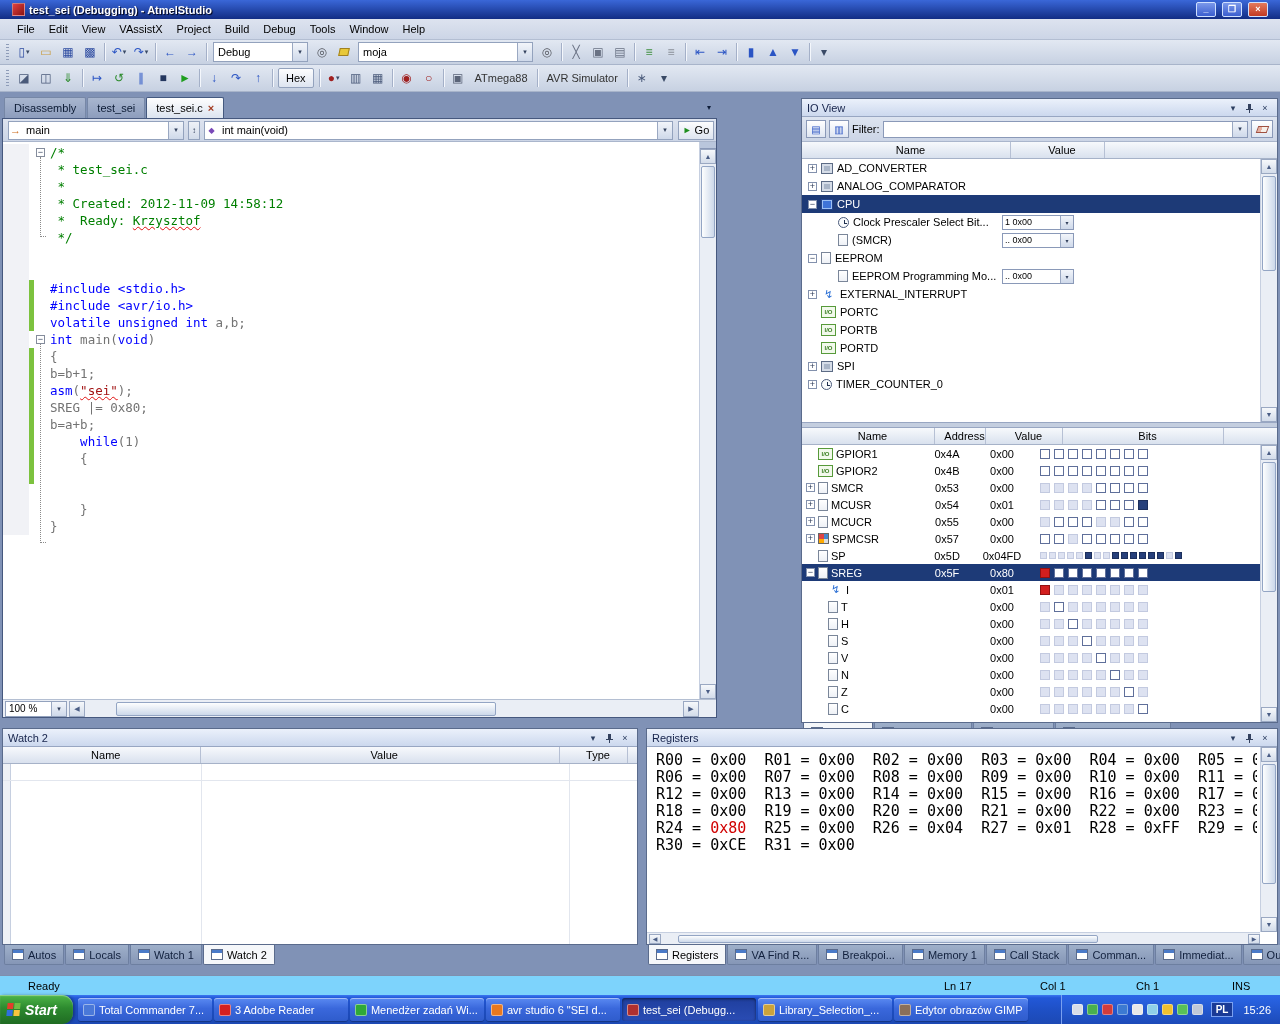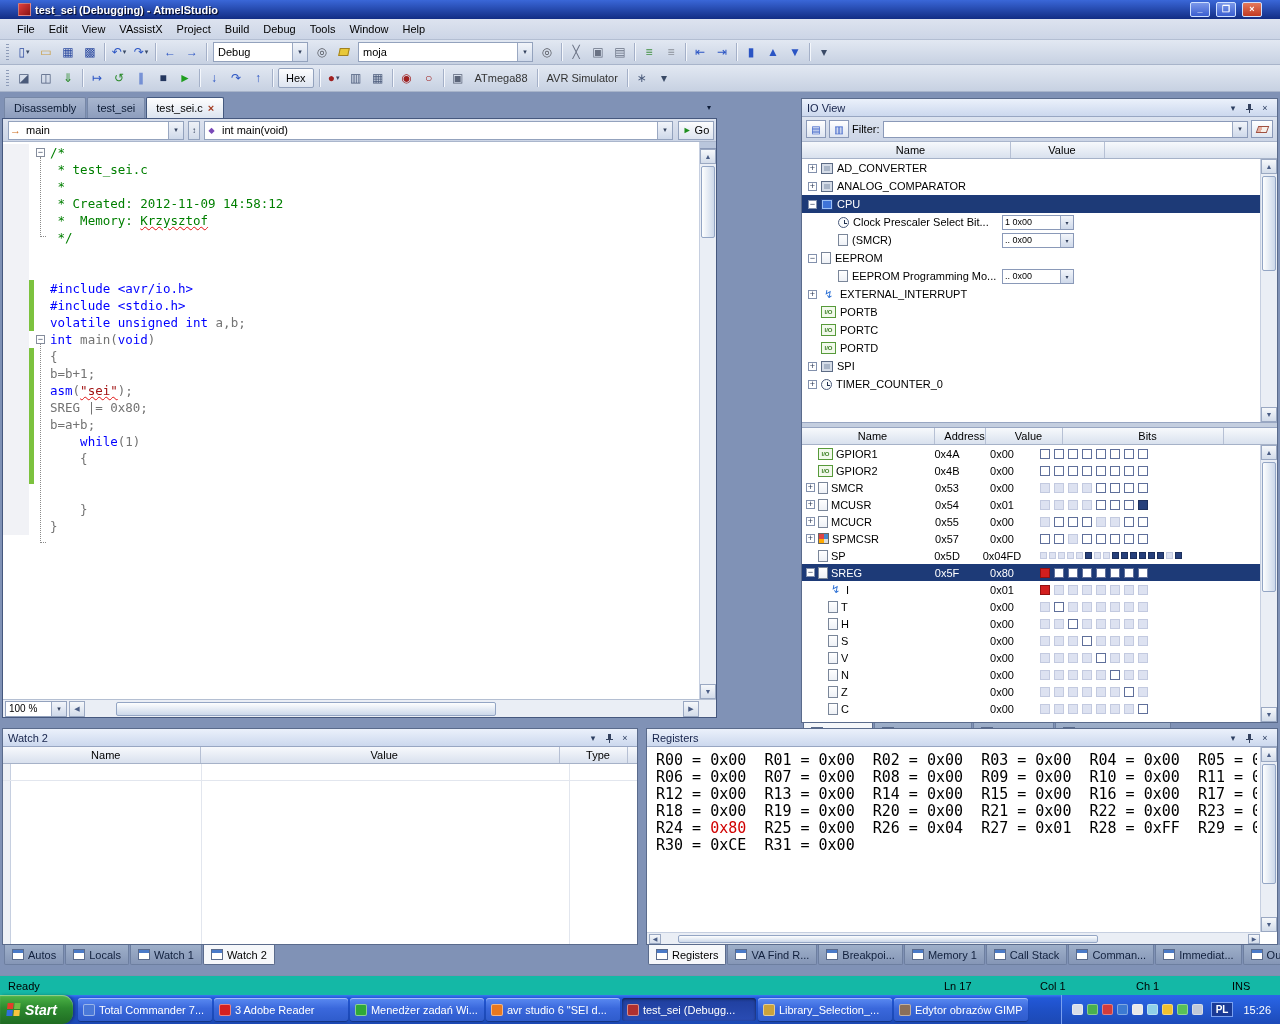--- a/index.html
+++ b/index.html
@@ -1,20 +1,20 @@
 <!DOCTYPE html>
 <html><head>
 <meta charset="utf-8">
 <style>
 *{margin:0;padding:0;box-sizing:border-box;}
 body{font-family:"Liberation Sans",sans-serif;background:#555;}
 .screen{position:relative;width:1280px;height:1024px;background:#8092b6;overflow:hidden;font-size:11px;color:#000;}
 
 
-.titlebar{position:absolute;top:0;left:0;right:0;height:19px;background:linear-gradient(180deg,#3a67d8,#122d84);display:flex;align-items:center;gap:4px;padding:0 18px;color:#fff;}
+.titlebar{position:absolute;top:0;left:0;right:0;height:19px;background:linear-gradient(180deg,#3a67d8,#122d84);display:flex;align-items:center;gap:4px;padding:0 12px;color:#fff;}
 .app-icon{width:13px;height:13px;background:linear-gradient(135deg,#e04040,#8a1414);border:1px solid rgba(255,255,255,.4);flex:none;}
 .title-text{flex:1;font-weight:bold;font-size:11px;text-shadow:1px 1px 1px #001;white-space:nowrap;overflow:hidden;}
 .win-btn{width:20px;height:15px;margin-left:2px;border:1px solid #cfe0ff;border-radius:2px;background:linear-gradient(#7b98ea,#3a5ecf);color:#fff;font-size:9px;line-height:12px;text-align:center;font-weight:bold;cursor:default;}
 .win-btn.close{background:linear-gradient(#e57a5c,#c13a23);}
 
 
 .menubar{position:absolute;top:19px;left:0;right:0;height:21px;background:linear-gradient(#dde3ef,#ccd5e6);display:flex;align-items:center;padding-left:10px;border-bottom:1px solid #b3bed2;}
 .menu-item{padding:2px 7px;font-size:11px;}
 .toolbar{position:absolute;left:0;right:0;display:flex;align-items:center;padding:0 2px;background:linear-gradient(#e2e8f2,#c7d1e2);border-bottom:1px solid #a8b4ca;}
 .toolbar.t1{top:40px;height:25px;}
@@ -177,21 +177,21 @@
 .reg-line{white-space:pre;font-family:"DejaVu Sans Mono",monospace;font-size:15px;line-height:17px;color:#000;}
 .reg-val.chg{color:#d00000;}
 .reg-vscroll{position:absolute;right:0;top:0;bottom:12px;width:17px;background:#eaeef5;border-left:1px solid #c6cfe0;display:flex;flex-direction:column;}
 .reg-vscroll .vs-thumb{height:120px;}
 .reg-hscroll{position:absolute;left:0;right:17px;bottom:0;height:12px;background:#eaeef5;border-top:1px solid #c6cfe0;display:flex;align-items:center;}
 .reg-hscroll .hs-btn{width:12px;height:10px;font-size:6px;}
 .reg-hscroll .hs-thumb{left:16px;width:420px;top:1px;bottom:1px;}
 .reg-hscroll .hs-track{height:10px;}
 
 
-.statusbar{position:absolute;top:975px;left:0;right:0;height:20px;background:#14b8a6;border-top:1px solid #7f8fae;display:flex;align-items:center;font-size:11px;}
+.statusbar{position:absolute;top:975px;left:0;right:0;height:20px;background:#7dd3fc;border-top:1px solid #7f8fae;display:flex;align-items:center;font-size:11px;padding-left:20px;}
 .sb-msg{flex:1;padding-left:8px;}
 .sb-cell{width:96px;}
 .sb-cell.ins{width:48px;}
 
 
 .taskbar{position:absolute;top:995px;left:0;right:0;height:29px;background:linear-gradient(180deg,#3a77f2 0%,#2258d8 10%,#1e4fc4 55%,#1c49b4 100%);display:flex;align-items:center;justify-content:space-between;}
 .start-btn{height:29px;display:flex;align-items:center;gap:5px;padding:0 16px 0 7px;background:linear-gradient(180deg,#4eb648,#2d8a2f 45%,#1f6b22);border-radius:0 11px 11px 0;color:#fff;font-weight:bold;font-style:italic;font-size:14px;box-shadow:inset 0 1px 1px rgba(255,255,255,.4),2px 0 3px rgba(0,0,0,.3);flex:none;}
 .win-flag{width:13px;height:13px;transform:skewX(-6deg);background:linear-gradient(#e33e2b,#e33e2b) 0 0/6px 6px no-repeat,linear-gradient(#6fbe44,#6fbe44) 7px 0/6px 6px no-repeat,linear-gradient(#2f6fde,#2f6fde) 0 7px/6px 6px no-repeat,linear-gradient(#f6c53d,#f6c53d) 7px 7px/6px 6px no-repeat;}
 .taskbtns{display:flex;align-items:center;margin-left:4px;flex:none;}
 .tb-task{width:134px;height:23px;margin:0 1px;border-radius:3px;background:linear-gradient(180deg,#5a8af2,#3a68dc 45%,#2f5ccc);box-shadow:inset 0 1px 0 rgba(255,255,255,.45),0 1px 1px rgba(0,0,0,.3);display:flex;align-items:center;gap:4px;padding:0 5px;color:#fff;font-size:11px;overflow:hidden;white-space:nowrap;}
@@ -447,21 +447,21 @@
               <div class="cl">
                 <span class="m-bp"></span>
                 <span class="m-bar"></span>
                 <span class="m-fold"></span>
                 <span class="ct"><span class="tk-c"> * Created: 2012-11-09 14:58:12</span></span>
               </div>
               <div class="cl">
                 <span class="m-bp"></span>
                 <span class="m-bar"></span>
                 <span class="m-fold"></span>
-                <span class="ct"><span class="tk-c"> *  Memory: </span><span class="tk-c tk-sq">Krzysztof</span></span>
+                <span class="ct"><span class="tk-c"> *  Ready: </span><span class="tk-c tk-sq">Krzysztof</span></span>
               </div>
               <div class="cl">
                 <span class="m-bp"></span>
                 <span class="m-bar"></span>
                 <span class="m-fold"></span>
                 <span class="ct"><span class="tk-c"> */</span></span>
               </div>
               <div class="cl">
                 <span class="m-bp"></span>
                 <span class="m-bar"></span>
@@ -471,27 +471,27 @@
               <div class="cl">
                 <span class="m-bp"></span>
                 <span class="m-bar"></span>
                 <span class="m-fold"></span>
                 <span class="ct"></span>
               </div>
               <div class="cl">
                 <span class="m-bp"></span>
                 <span class="m-bar on"></span>
                 <span class="m-fold"></span>
+                <span class="ct"><span class="tk-k">#include &lt;stdio.h&gt;</span></span>
+              </div>
+              <div class="cl">
+                <span class="m-bp"></span>
+                <span class="m-bar on"></span>
+                <span class="m-fold"></span>
                 <span class="ct"><span class="tk-k">#include &lt;avr/io.h&gt;</span></span>
-              </div>
-              <div class="cl">
-                <span class="m-bp"></span>
-                <span class="m-bar on"></span>
-                <span class="m-fold"></span>
-                <span class="ct"><span class="tk-k">#include &lt;stdio.h&gt;</span></span>
               </div>
               <div class="cl">
                 <span class="m-bp"></span>
                 <span class="m-bar on"></span>
                 <span class="m-fold"></span>
                 <span class="ct"><span class="tk-k">volatile unsigned int </span><span class="tk-p">a,b;</span></span>
               </div>
               <div class="cl">
                 <span class="m-bp"></span>
                 <span class="m-bar"></span>
@@ -712,30 +712,30 @@
                 <span class="ric ric-bolt"></span>
                 <span class="tr-label">EXTERNAL_INTERRUPT</span>
               </span>
               <span class="tr-val"></span>
               <span class="tr-fill"></span>
             </div>
             <div class="tr-row">
               <span class="tr-name" style="padding-left: 6px;">
                 <span class="exp-sp"></span>
                 <span class="ric ric-io"></span>
-                <span class="tr-label">PORTB</span>
+                <span class="tr-label">PORTC</span>
               </span>
               <span class="tr-val"></span>
               <span class="tr-fill"></span>
             </div>
             <div class="tr-row">
               <span class="tr-name" style="padding-left: 6px;">
                 <span class="exp-sp"></span>
                 <span class="ric ric-io"></span>
-                <span class="tr-label">PORTC</span>
+                <span class="tr-label">PORTB</span>
               </span>
               <span class="tr-val"></span>
               <span class="tr-fill"></span>
             </div>
             <div class="tr-row">
               <span class="tr-name" style="padding-left: 6px;">
                 <span class="exp-sp"></span>
                 <span class="ric ric-io"></span>
                 <span class="tr-label">PORTD</span>
               </span>

